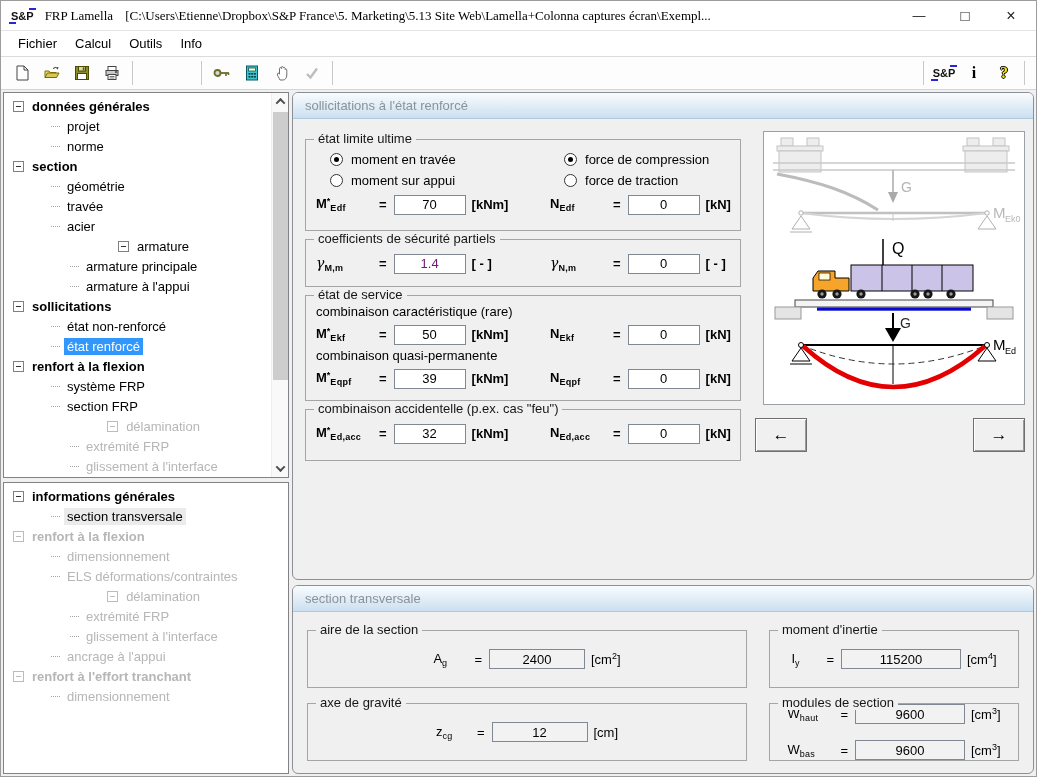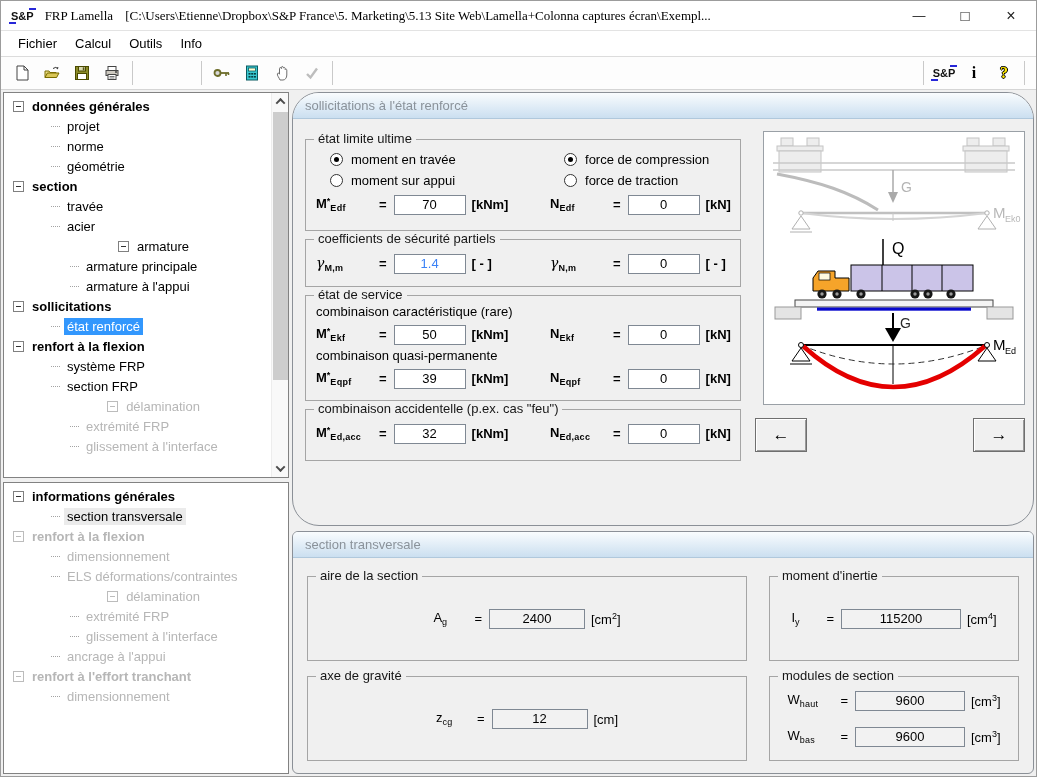--- a/index.html
+++ b/index.html
@@ -62,21 +62,21 @@
   
   .vscroll { position:absolute; top:0; right:0; width:17px; height:100%; background:#f9f9f9; border-left:1px solid #ededed; }
   .sb-btn { height:17px; display:flex; align-items:center; justify-content:center; }
   .sb-btn.down { position:absolute; bottom:0; width:100%; }
   .chev-up { width:7px; height:7px; border-left:2px solid #4d4d4d; border-top:2px solid #4d4d4d; transform:rotate(45deg) translate(1px,1px); }
   .chev-down { width:7px; height:7px; border-left:2px solid #4d4d4d; border-top:2px solid #4d4d4d; transform:rotate(225deg) translate(1px,1px); }
   .sb-thumb { position:absolute; left:1px; top:19px; width:15px; height:268px; background:#cdcdcd; }
 
   
   .panel { border:1px solid #8b9097; border-radius:6px; background:#f0f0f0; overflow:hidden; display:flex; flex-direction:column; }
-  .panel-top { height:434px; flex:0 0 auto;border-radius:27px; }
+  .panel-top { height:488px; flex:0 0 auto; }
   .panel-bottom { flex:1; }
   .panel-header { height:26px; flex:0 0 auto; background:linear-gradient(#f9fcfe,#cbdff0); border-bottom:1px solid #b0c8dc;
                   color:#8a929a; display:flex; align-items:center; padding-left:12px; }
 
   
   .fs { border:1px solid #a5a5a5; position:relative; margin-top:8px; }
   .fs-legend { position:absolute; top:-9px; left:8px; background:#f0f0f0; padding:0 4px; color:#161616; white-space:nowrap; }
   .two-col { display:grid; grid-template-columns:53% 47%; }
   .vrow { display:flex; align-items:center; height:27px; }
   .cell-l { padding-left:10px; }
@@ -84,21 +84,21 @@
   .sym { display:inline-block; min-width:56px; white-space:nowrap; }
   .sym .b { font-size:13px; font-weight:bold; }
   .sym sup { font-size:9px; font-weight:bold; vertical-align:4px; }
   .sym sub { font-size:9px; font-weight:bold; vertical-align:-3px; letter-spacing:0.3px; }
   .sym .greek { font-family:"DejaVu Serif","Liberation Serif",serif; font-style:italic; font-weight:normal; font-size:14px; }
   .eq { font-weight:bold; margin:0 7px; }
   .unit { font-weight:bold; margin-left:6px; white-space:nowrap; }
   .unit sup { font-size:9px; vertical-align:5px; }
   input.val { width:72px; height:20px; border:1px solid #7f8893; background:#fff; text-align:center;
               font:13px "Liberation Sans","DejaVu Sans",sans-serif; padding:0; }
-  input.val.dis { color:#3b82f6; }
+  input.val.dis { color:#701a75; }
   input.val.ro { background:#f2f2f2; }
 
   .radio-row { display:flex; align-items:center; height:21px; }
   .radio { width:13px; height:13px; border-radius:50%; border:1px solid #333; background:#fff; margin:0 8px 0 14px; position:relative; flex:0 0 auto; }
   .radio.checked::after { content:""; position:absolute; left:3px; top:3px; width:5px; height:5px; border-radius:50%; background:#000; }
 
   
   .sol-body { flex:1; display:flex; padding:12px 8px 6px 12px; gap:12px; min-height:0; }
   .fields-col { flex:1; display:flex; flex-direction:column; min-width:0; }
   .fs-elu { height:92px; padding-top:9px; }
@@ -242,51 +242,55 @@
               <span class="tlabel">données générales</span>
             </div>
           <div class="trow ind1">
               <span class="stub"></span>
               <span class="tlabel">projet</span>
             </div>
           <div class="trow ind1">
               <span class="stub"></span>
               <span class="tlabel">norme</span>
             </div>
+          <div class="trow bold ind0">
+              <span class="exp"></span>
+              <span class="tlabel">section</span>
+            </div>
           <div class="trow ind1">
               <span class="stub"></span>
               <span class="tlabel">géométrie</span>
             </div>
+          <div class="trow ind1">
+              <span class="stub"></span>
+              <span class="tlabel">travée</span>
+            </div>
+          <div class="trow ind1">
+              <span class="stub"></span>
+              <span class="tlabel">acier</span>
+            </div>
+          <div class="trow ind1s">
+              <span class="exp"></span>
+              <span class="tlabel">armature</span>
+            </div>
+          <div class="trow ind2">
+              <span class="stub"></span>
+              <span class="tlabel">armature principale</span>
+            </div>
+          <div class="trow ind2">
+              <span class="stub"></span>
+              <span class="tlabel">armature à l'appui</span>
+            </div>
           <div class="trow bold ind0">
               <span class="exp"></span>
-              <span class="tlabel">section</span>
-            </div>
-          <div class="trow ind1">
-              <span class="stub"></span>
-              <span class="tlabel">travée</span>
-            </div>
-          <div class="trow ind1">
-              <span class="stub"></span>
-              <span class="tlabel">acier</span>
-            </div>
-          <div class="trow ind1s">
-              <span class="exp"></span>
-              <span class="tlabel">armature</span>
-            </div>
-          <div class="trow ind2">
-              <span class="stub"></span>
-              <span class="tlabel">armature principale</span>
-            </div>
-          <div class="trow ind2">
-              <span class="stub"></span>
-              <span class="tlabel">armature à l'appui</span>
-            </div>
-          <div class="trow bold ind0">
-              <span class="exp"></span>
               <span class="tlabel">sollicitations</span>
+            </div>
+          <div class="trow ind1">
+              <span class="stub"></span>
+              <span class="tlabel">état non-renforcé</span>
             </div>
           <div class="trow sel ind1">
               <span class="stub"></span>
               <span class="tlabel">état renforcé</span>
             </div>
           <div class="trow bold ind0">
               <span class="exp"></span>
               <span class="tlabel">renfort à la flexion</span>
             </div>
           <div class="trow ind1">

